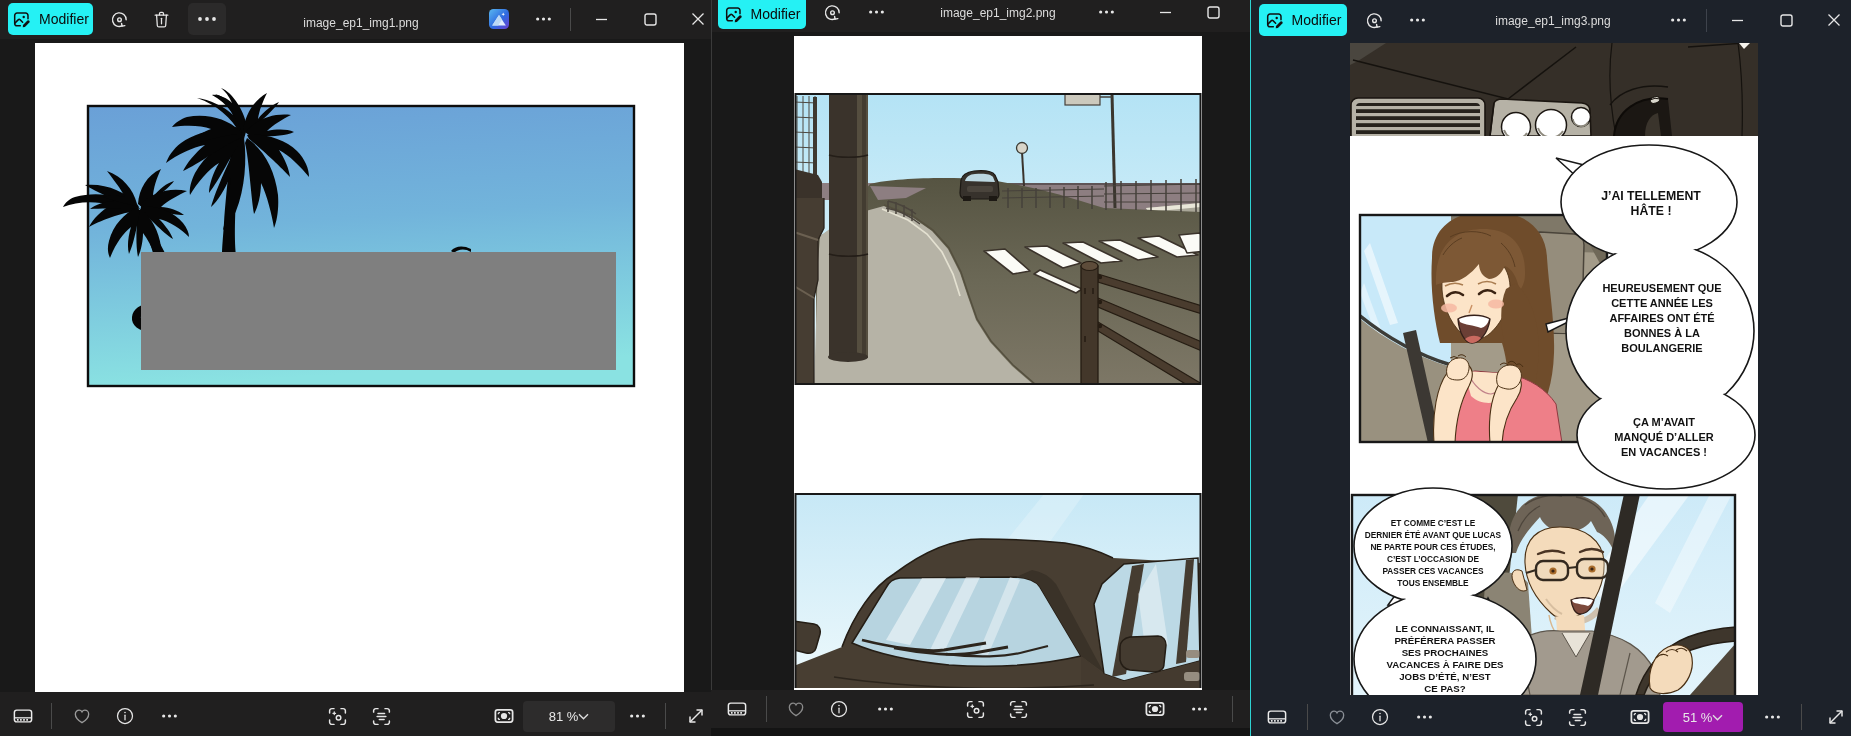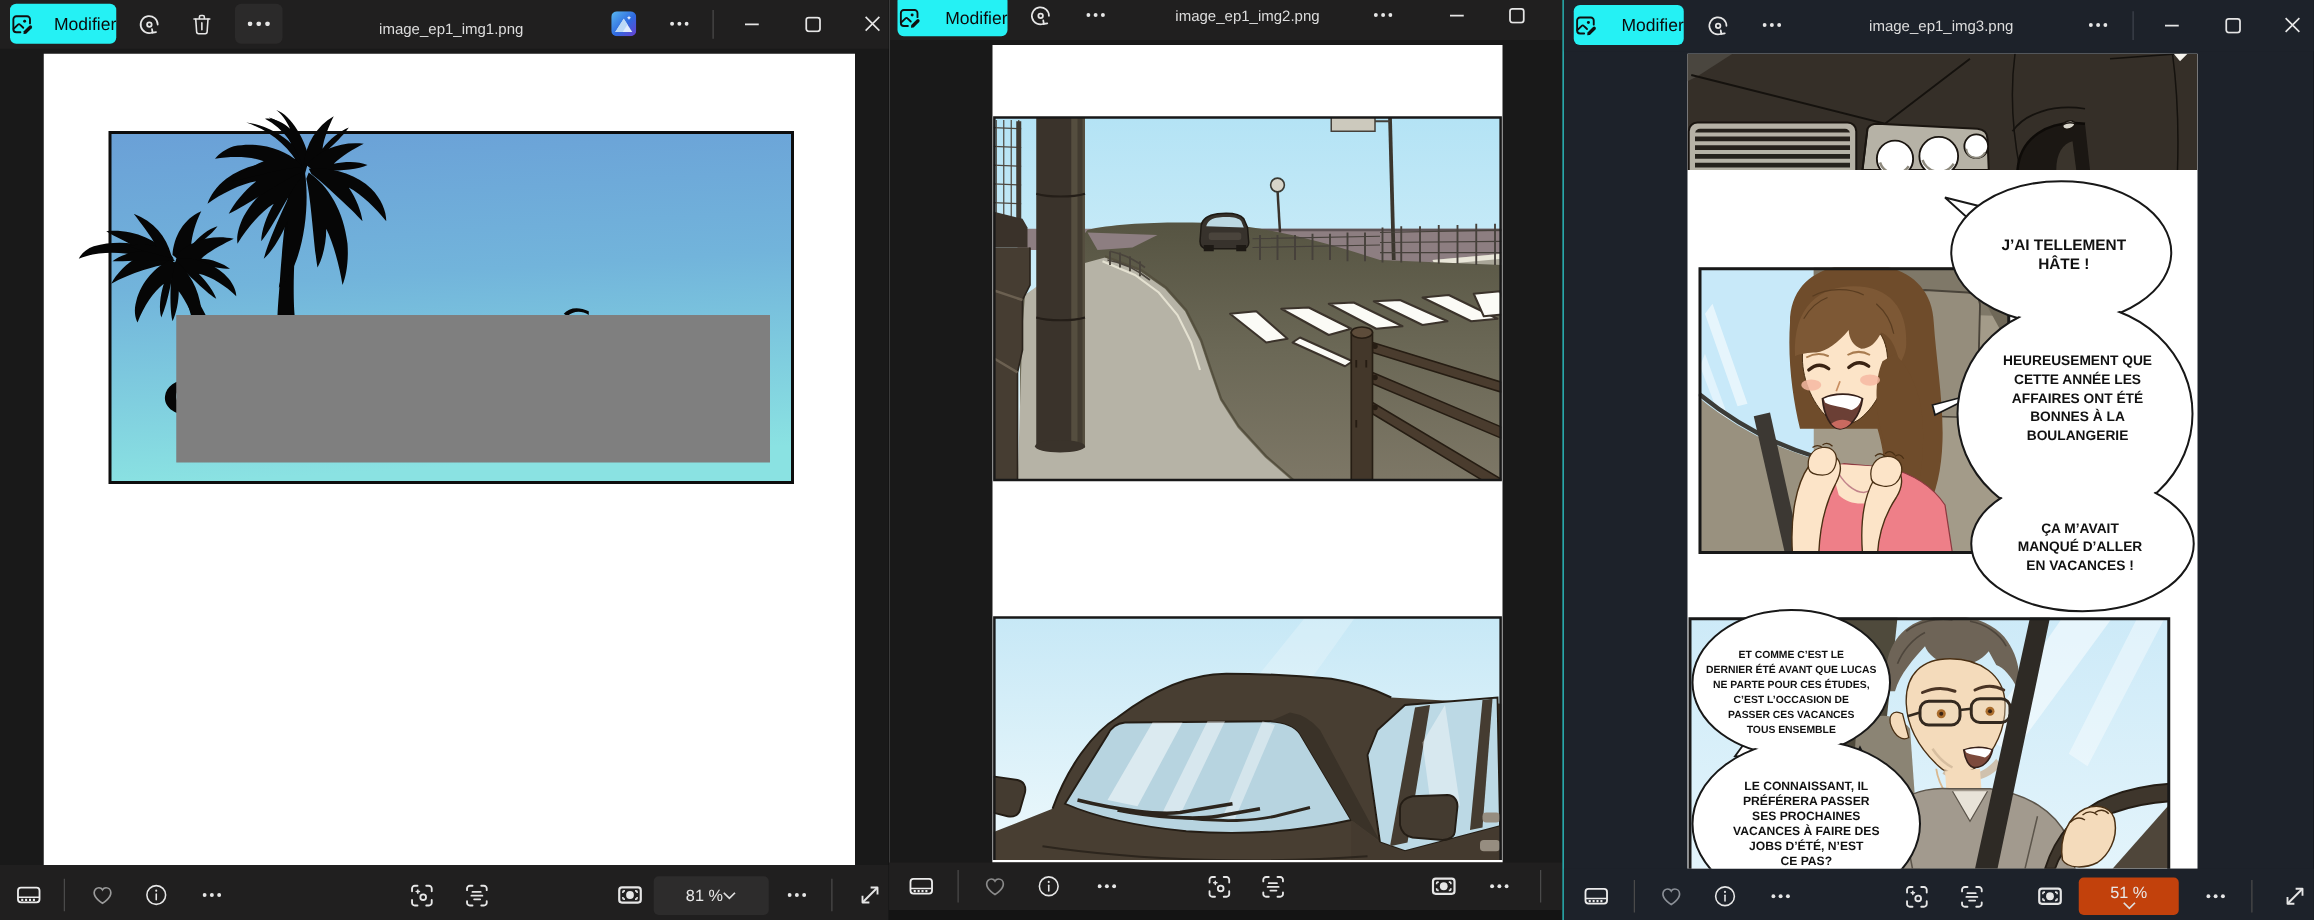--- a/index.html
+++ b/index.html
@@ -2,21 +2,21 @@
 <html><head>
 <meta charset="utf-8">
 <style>
   html,body{margin:0;padding:0;}
   body{width:1851px;height:736px;overflow:hidden;background:#000;
        font-family:"Liberation Sans", sans-serif;position:relative;}
   .win{position:absolute;top:0;height:736px;overflow:hidden;}
   .abs{position:absolute;}
   .tbtxt{color:#dcdcdc;font-size:12px;white-space:nowrap;}
   .cyanbtn{position:absolute;background:#25f1f4;border-radius:5px;display:flex;
-           align-items:center;justify-content:space-between;gap:8px;color:#0b0b0b;
+           align-items:center;justify-content:center;gap:8px;color:#0b0b0b;
            font-size:14px;}
   .ic{position:absolute;display:flex;align-items:center;justify-content:center;}
   svg{display:block;}
   .zoombtn{position:absolute;background:#2d2c2c;border-radius:4px;color:#e8e8e8;
            font-size:13px;display:flex;align-items:center;justify-content:center;}
   .vsep{position:absolute;width:1px;background:#4a4a4a;}
 </style>
 </head>
 <body>
 
@@ -778,21 +778,21 @@
         <path d="M8 8.6h7.5M7 12h10M9.5 15.4h5.5"></path>
       </svg>
   </div>
   <div class="ic" style="left:377px;top:705px;width:24px;height:24px;">
     <svg width="22" height="22" viewBox="0 0 24 24" fill="none" stroke="#e6e6e6">
         <rect x="2.6" y="5.4" width="18.8" height="13.2" rx="2.4" stroke-width="1.9"></rect>
         <circle cx="12" cy="12" r="3.4" fill="#e6e6e6" stroke="none"></circle>
         <path d="M7.6 8.4H6.8a1 1 0 0 0-1 1v.8M16.4 8.4h.8a1 1 0 0 1 1 1v.8M18.2 13.8v.8a1 1 0 0 1-1 1h-.8M5.8 13.8v.8a1 1 0 0 0 1 1h.8" stroke-width="1.4"></path>
       </svg>
   </div>
-  <div class="zoombtn" style="left:412px;top:702px;width:80px;height:30px;background:#c2410c;flex-direction:column;">
+  <div class="zoombtn" style="left:412px;top:702px;width:80px;height:30px;background:#a21caf;">
     <span>51&nbsp;%</span>
     <svg width="11" height="7" viewBox="0 0 11 7" fill="none" stroke="#dedede" stroke-width="1.4">
         <path d="M1 1.2l4.5 4.5L10 1.2"></path>
       </svg>
   </div>
   <div class="ic" style="left:509px;top:705px;width:24px;height:24px;">
     <svg width="15" height="4" viewBox="0 0 18 4">
         <g fill="#e6e6e6">
           <circle cx="2" cy="2" r="1.9"></circle>
           <circle cx="9" cy="2" r="1.9"></circle>

